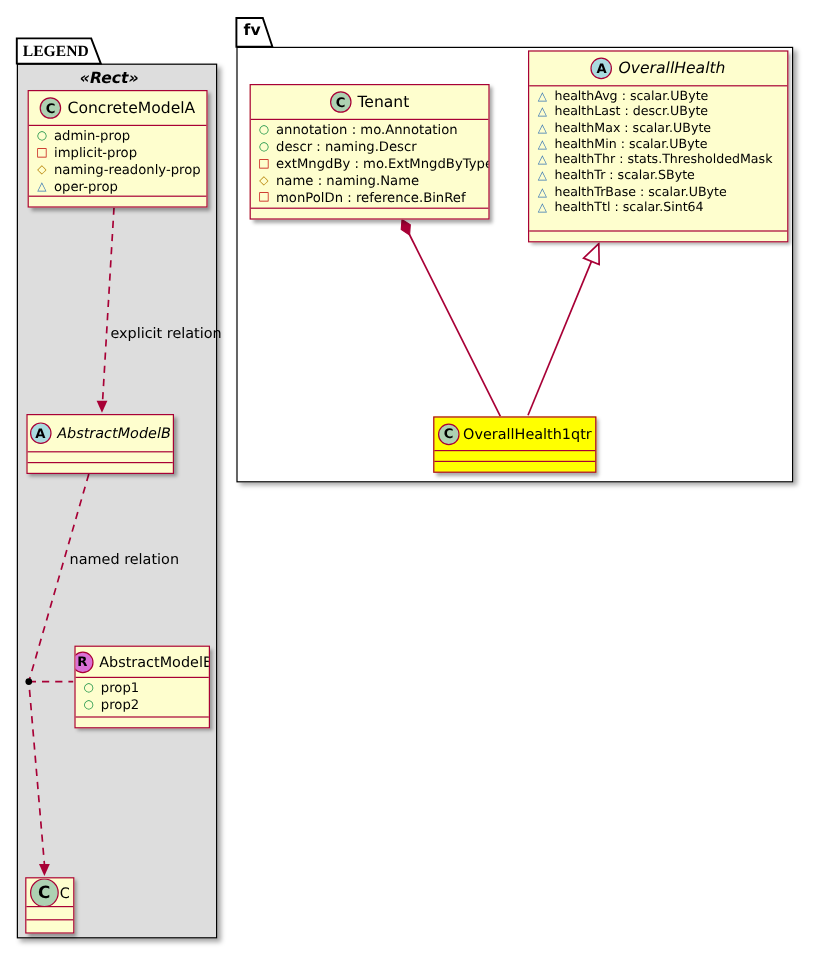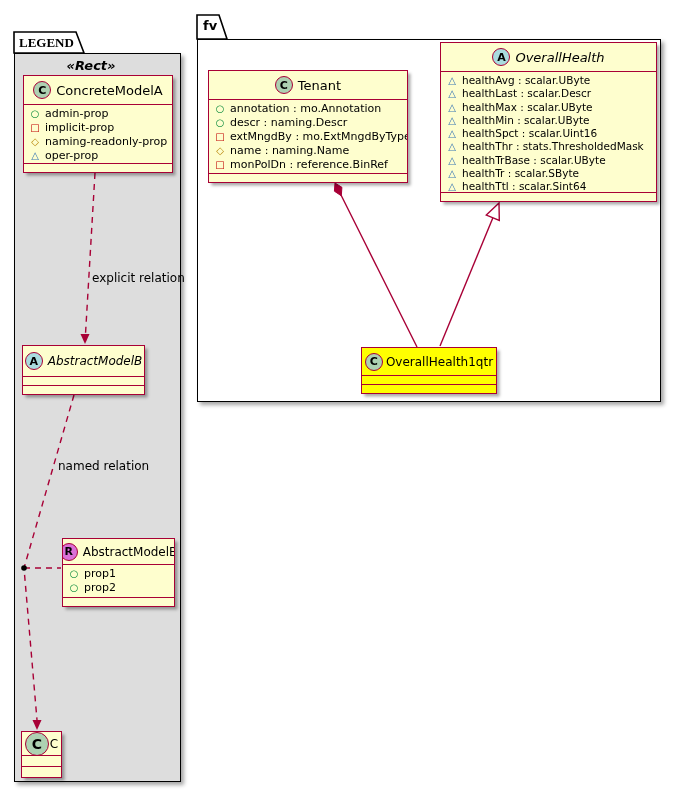--- a/index.html
+++ b/index.html
@@ -204,45 +204,41 @@
       <span class="spot spot-a">A</span>
       <span class="cname it">OverallHealth</span>
     </div>
     <div class="members">
       <div class="member">
         <span class="m-icon" data-icon="triangle"></span>
         <span>healthAvg : scalar.UByte</span>
       </div>
       <div class="member">
         <span class="m-icon" data-icon="triangle"></span>
-        <span>healthLast : scalar.Descr</span>
+        <span>healthLast : descr.UByte</span>
       </div>
       <div class="member">
         <span class="m-icon" data-icon="triangle"></span>
         <span>healthMax : scalar.UByte</span>
       </div>
       <div class="member">
         <span class="m-icon" data-icon="triangle"></span>
         <span>healthMin : scalar.UByte</span>
       </div>
       <div class="member">
         <span class="m-icon" data-icon="triangle"></span>
-        <span>healthSpct : scalar.Uint16</span>
-      </div>
-      <div class="member">
-        <span class="m-icon" data-icon="triangle"></span>
         <span>healthThr : stats.ThresholdedMask</span>
       </div>
       <div class="member">
         <span class="m-icon" data-icon="triangle"></span>
+        <span>healthTr : scalar.SByte</span>
+      </div>
+      <div class="member">
+        <span class="m-icon" data-icon="triangle"></span>
         <span>healthTrBase : scalar.UByte</span>
-      </div>
-      <div class="member">
-        <span class="m-icon" data-icon="triangle"></span>
-        <span>healthTr : scalar.SByte</span>
       </div>
       <div class="member">
         <span class="m-icon" data-icon="triangle"></span>
         <span>healthTtl : scalar.Sint64</span>
       </div>
     </div>
     <div class="strip"></div>
   </div>
 
   <div class="uml-class hl" style="left:361px;top:347px;width:136px;height:47px;">

